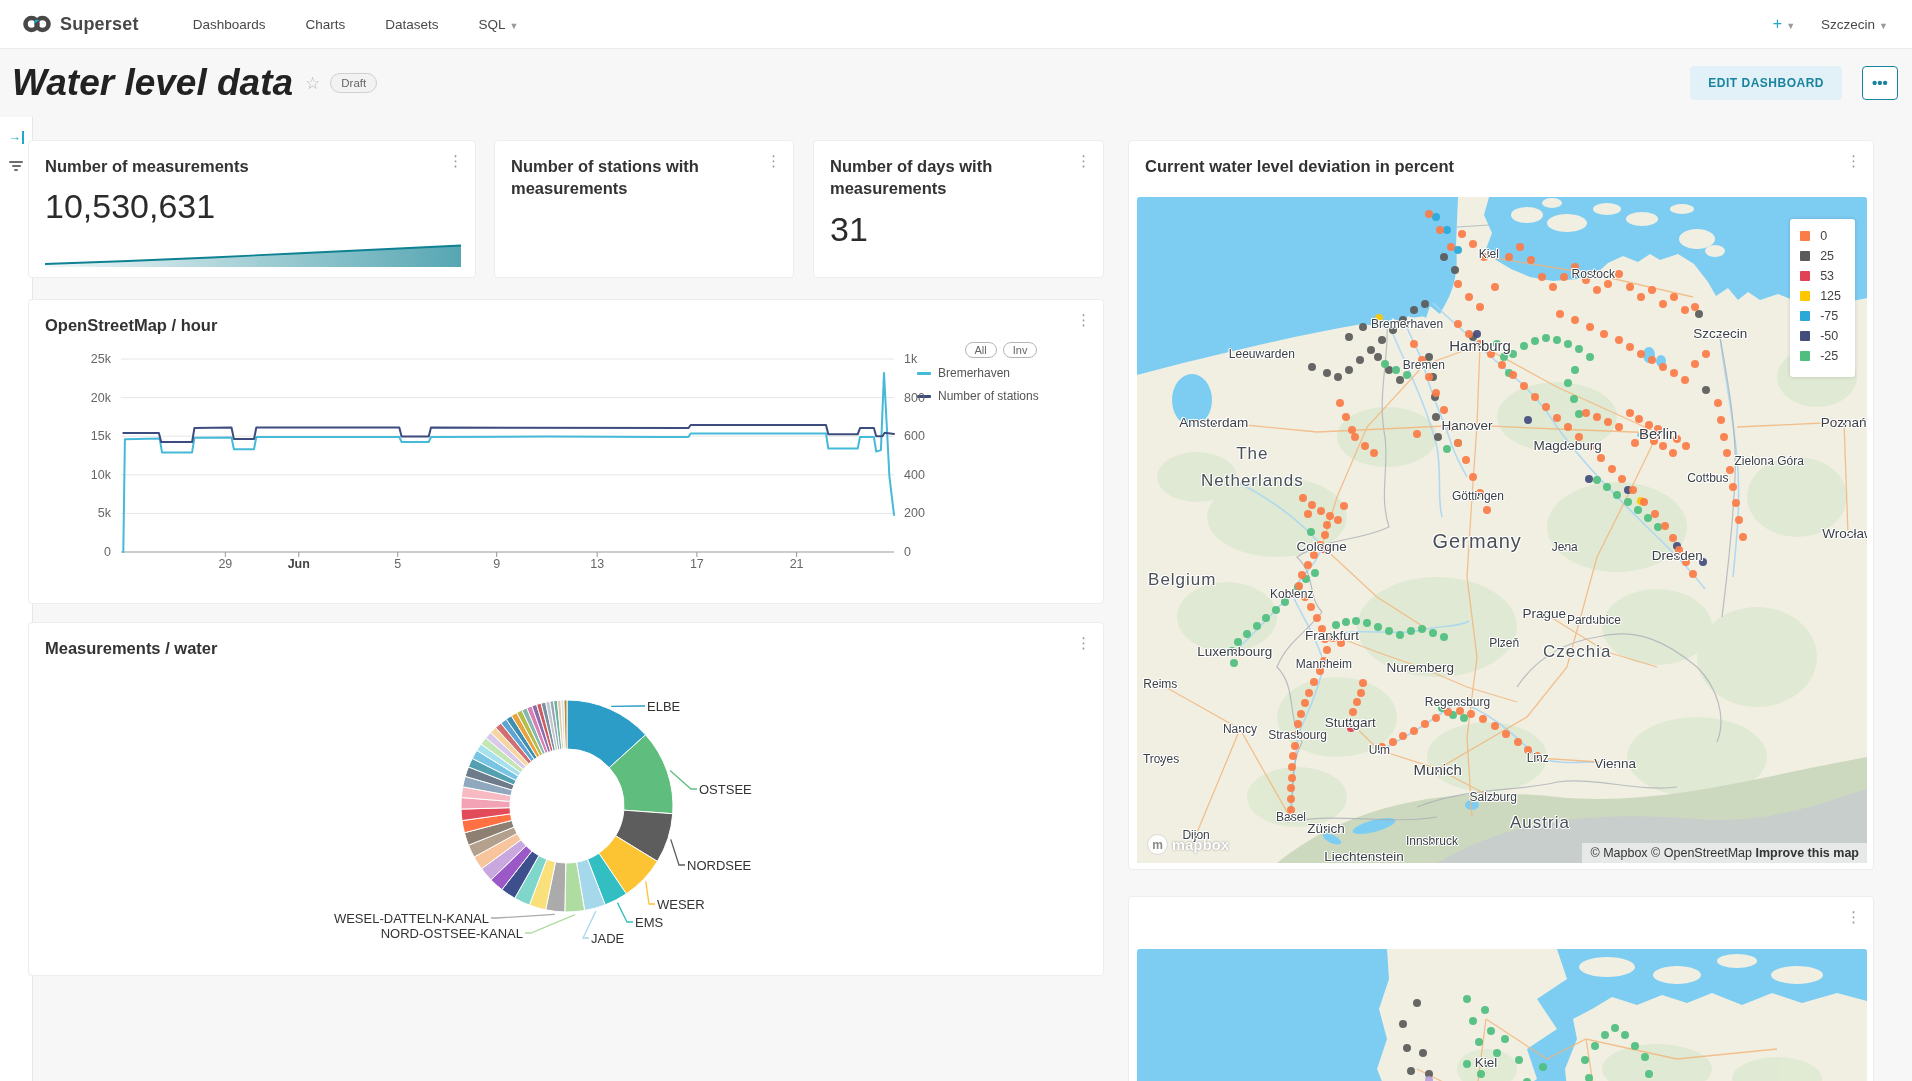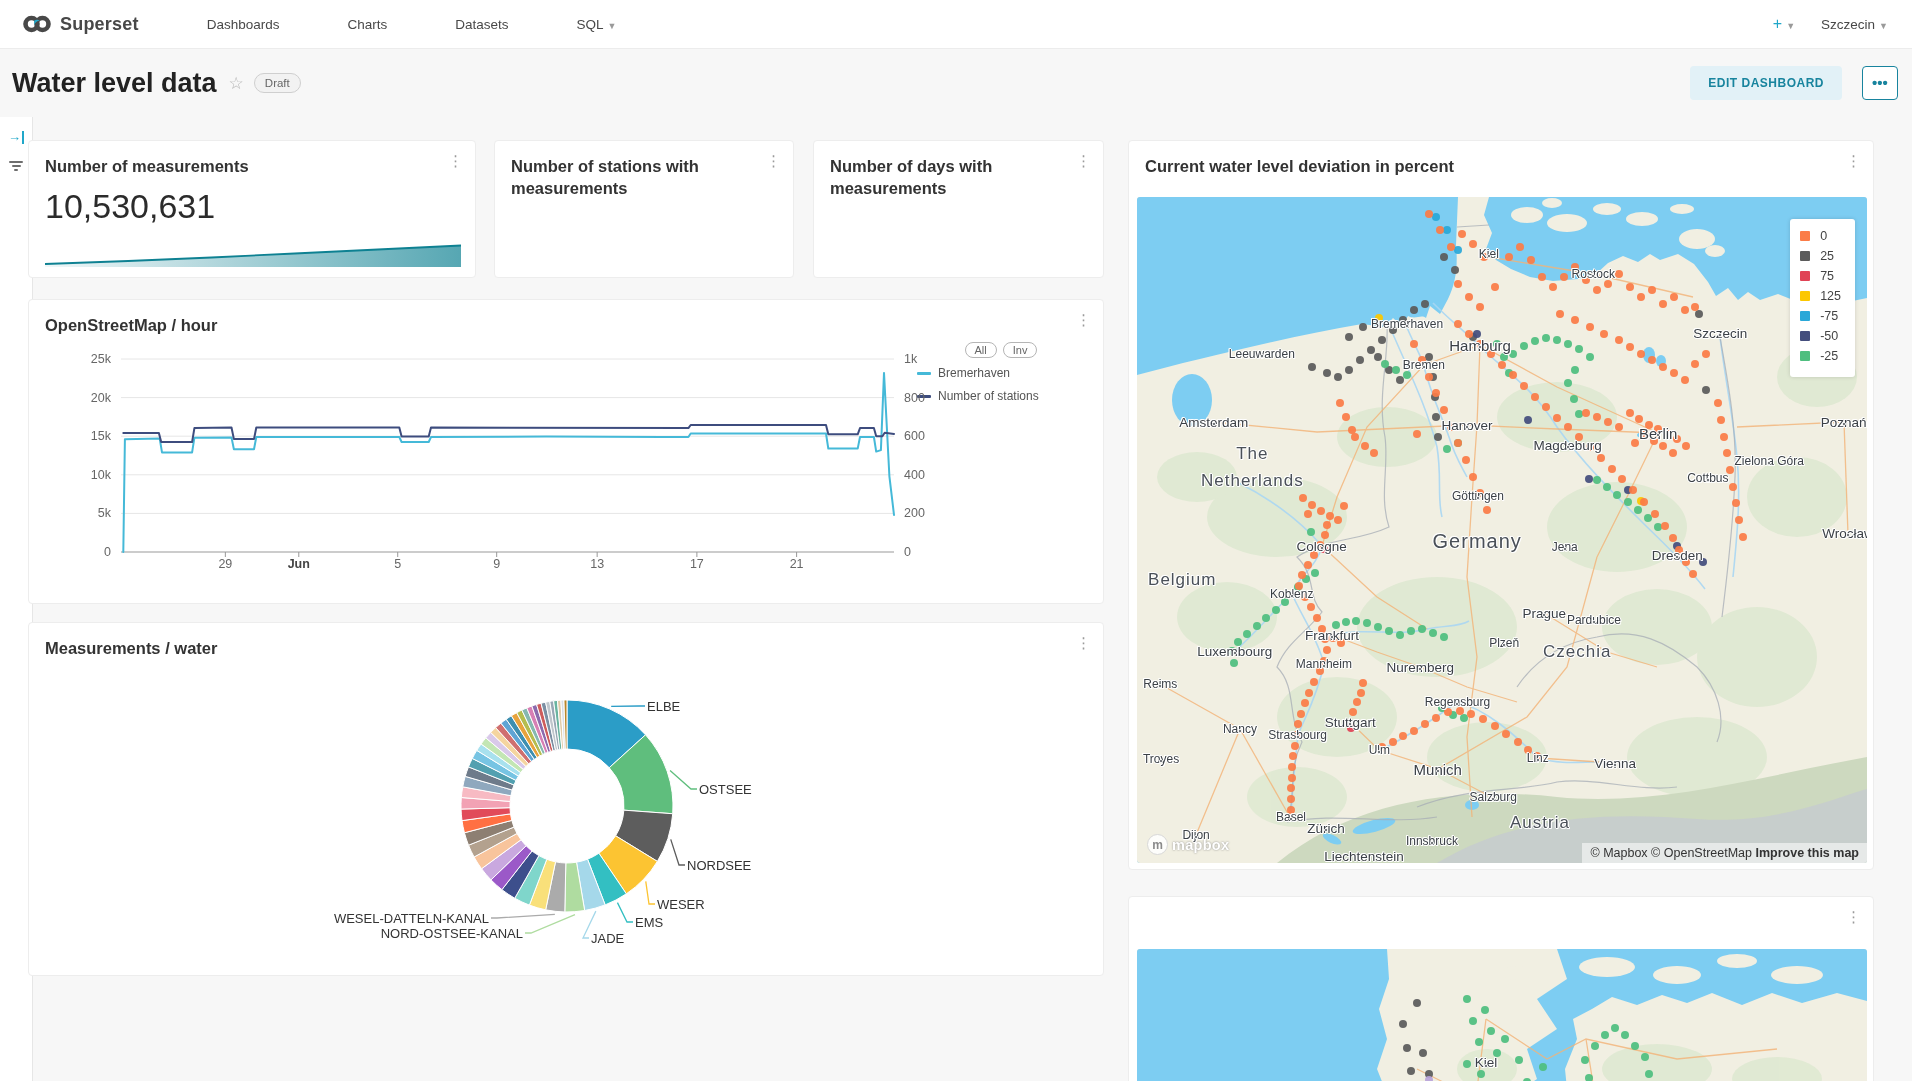--- a/index.html
+++ b/index.html
@@ -4,28 +4,28 @@
 <style>
   * { box-sizing: border-box; margin: 0; padding: 0; }
   html,body { width:1912px; height:1081px; overflow:hidden; background:#f7f7f7;
     font-family:"Liberation Sans", sans-serif; color:#333; }
 
   
   .nav { position:absolute; left:0; top:0; width:1912px; height:49px; background:#fff;
     border-bottom:1px solid #ececec; display:flex; align-items:center; z-index:50; }
   .brand { display:flex; align-items:center; gap:8px; margin-left:22px; margin-right:34px; }
   .brand-name { font-size:18px; font-weight:700; color:#484848; letter-spacing:.2px; }
-  .nav-item { font-size:13.5px; color:#484848; margin:0 34px; cursor:pointer; }
+  .nav-item { font-size:13.5px; color:#484848; margin:0 20px; cursor:pointer; }
   .caret { color:#9a9a9a; font-size:9px; margin-left:4px; }
   .nav-right { margin-left:auto; margin-right:24px; display:flex; align-items:center; gap:26px; }
   .plus { color:#20a7c9; font-size:16px; font-weight:500; }
 
   
   .hdr { position:absolute; left:0; top:49px; width:1912px; height:68px; display:flex; align-items:center; }
-  .hdr-title { font-size:27px; font-weight:700; color:#222; margin-left:12px; }
+  .hdr-title { font-size:37px; font-weight:700; color:#222; margin-left:12px;font-style:italic; }
   .star { color:#b5b5b5; font-size:17px; margin-left:12px; cursor:pointer; }
   .badge { margin-left:10px; font-size:11.5px; color:#666; background:#f2f2f2; border:1px solid #cfcfcf;
     border-radius:11px; padding:3px 10px; }
   .hdr-right { margin-left:auto; margin-right:14px; display:flex; align-items:center; gap:20px; }
   .edit-btn { background:#e2f1f7; color:#18849e; border:none; border-radius:4px; height:34px; padding:0 18px;
     font-size:12px; font-weight:700; letter-spacing:.5px; cursor:pointer; font-family:inherit; }
   .more-btn { width:36px; height:34px; background:#fff; border:1px solid #18849e; border-radius:4px;
     color:#18849e; font-weight:700; font-size:15px; line-height:10px; cursor:pointer; }
 
   
@@ -134,20 +134,21 @@
       <polyline points="0,27 83.2,24 166.4,20.5 249.6,16.5 332.8,12.5 416,8.5" fill="none" stroke="#0e8192" stroke-width="1.8"></polyline>
     </svg>
 </div>
 <div class="card" style="left:494px;top:140px;width:300px;height:138px;">
   <div class="card-title" style="width:270px">Number of stations with measurements</div>
   <span class="kebab">⋮</span>
 </div>
 <div class="card" style="left:813px;top:140px;width:291px;height:138px;">
   <div class="card-title" style="width:260px">Number of days with measurements</div>
   <span class="kebab">⋮</span>
+  <div class="kpi-val">31</div>
 </div>
 
 <div class="card" style="left:28px;top:299px;width:1076px;height:305px;">
   <div class="card-title">OpenStreetMap / hour</div>
   <span class="kebab">⋮</span>
   <div class="mh-legend">
     <div class="pills">
       <span class="pill">All</span>
       <span class="pill">Inv</span>
     </div>
@@ -346,21 +347,21 @@
         <div class="row">
           <span class="sw" style="background: rgb(251, 124, 71);"></span>
           <span class="lbl">0</span>
         </div>
         <div class="row">
           <span class="sw" style="background: rgb(91, 91, 91);"></span>
           <span class="lbl">25</span>
         </div>
         <div class="row">
           <span class="sw" style="background: rgb(224, 67, 85);"></span>
-          <span class="lbl">75</span>
+          <span class="lbl">53</span>
         </div>
         <div class="row">
           <span class="sw" style="background: rgb(252, 199, 0);"></span>
           <span class="lbl">125</span>
         </div>
         <div class="row">
           <span class="sw" style="background: rgb(42, 168, 216);"></span>
           <span class="lbl">-75</span>
         </div>
         <div class="row">

